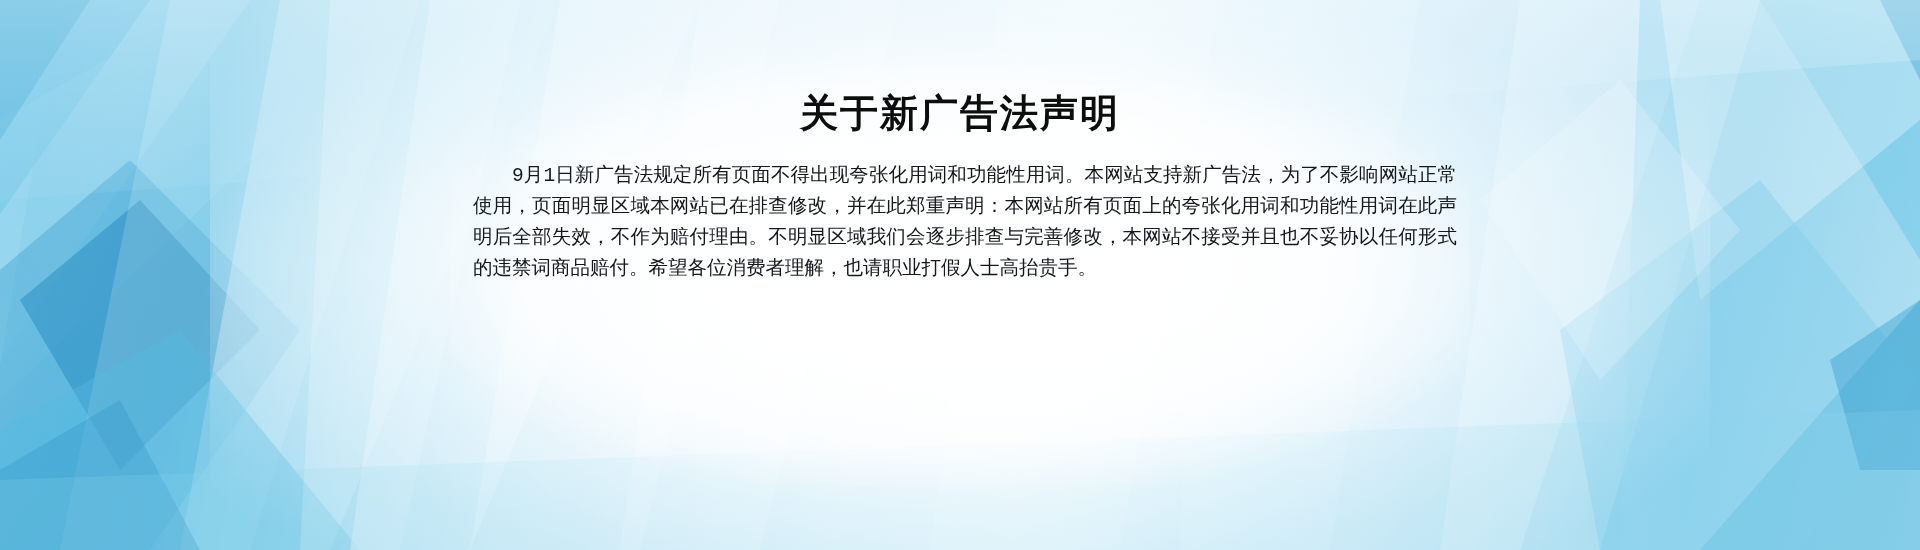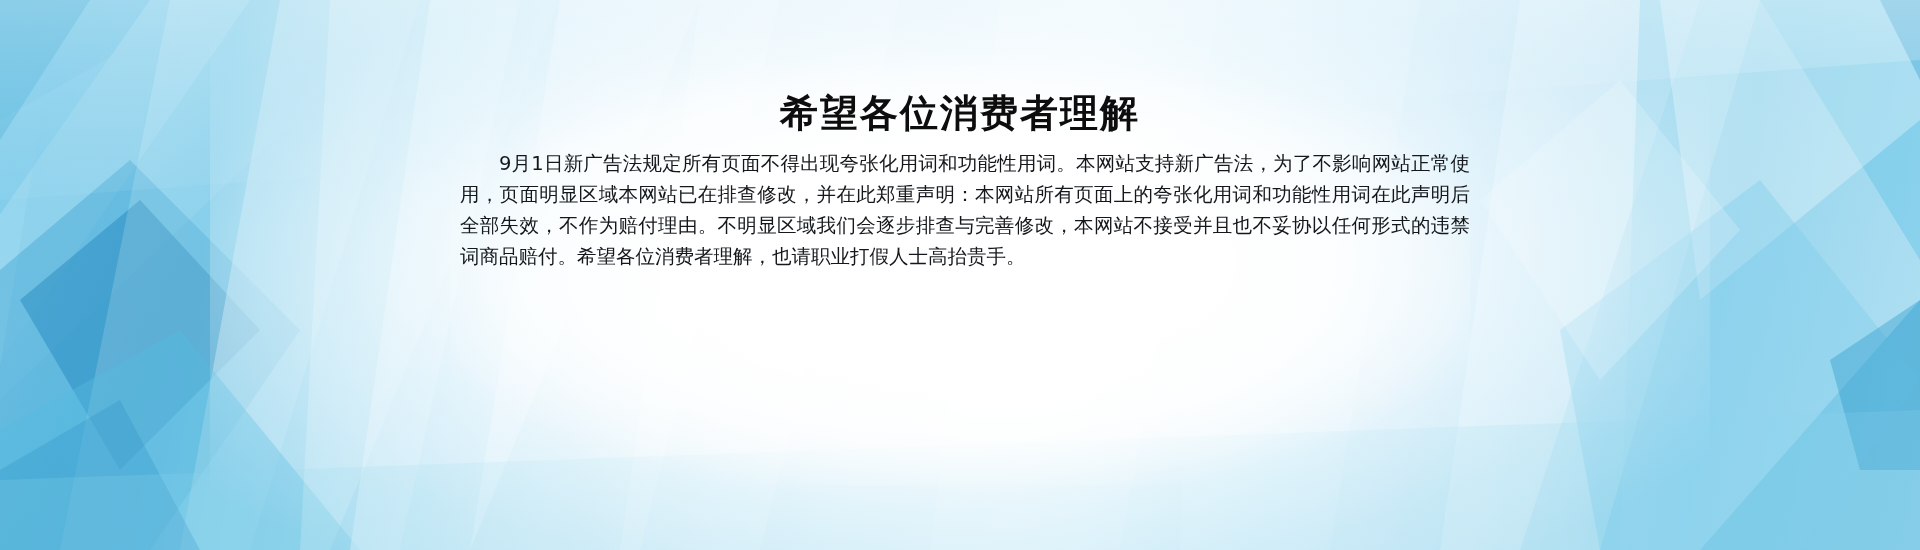--- a/index.html
+++ b/index.html
@@ -79,21 +79,22 @@
     left: 460px;
     width: 1010px;
     color: #14181c;
     font-size: 19.5px;
     line-height: 31px;
     text-align: justify;
     text-justify: inter-ideograph;
     font-family: "DejaVu Sans", "Liberation Sans", sans-serif;
   }
   .para {
-    margin: 0;
+    margin: 13px;
+    font-family: Liberation Mono, monospace;
   }
   .para.indent {
     text-indent: 2em;
   }
 </style>
 </head>
 <body>
 
 <div id="banner">
 
@@ -146,20 +147,20 @@
 
       <polygon points="0,0 1920,0 1920,60 0,200" fill="url(#g3)" opacity="0.5"></polygon>
       <polygon points="0,480 1920,410 1920,550 0,550" fill="#8ed4ed" opacity="0.22"></polygon>
     </svg>
   </div>
 
   <div class="glow"></div>
   <div class="glow2"></div>
 
   <div class="content">
-    <div class="title">希望各位消费者理解</div>
+    <div class="title">关于新广告法声明</div>
 
     <div class="body-block">
       <p class="para indent">9月1日新广告法规定所有页面不得出现夸张化用词和功能性用词。本网站支持新广告法，为了不影响网站正常使用，页面明显区域本网站已在排查修改，并在此郑重声明：本网站所有页面上的夸张化用词和功能性用词在此声明后全部失效，不作为赔付理由。不明显区域我们会逐步排查与完善修改，本网站不接受并且也不妥协以任何形式的违禁词商品赔付。希望各位消费者理解，也请职业打假人士高抬贵手。</p>
     </div>
   </div>
 
 </div>
 
 </body></html>

